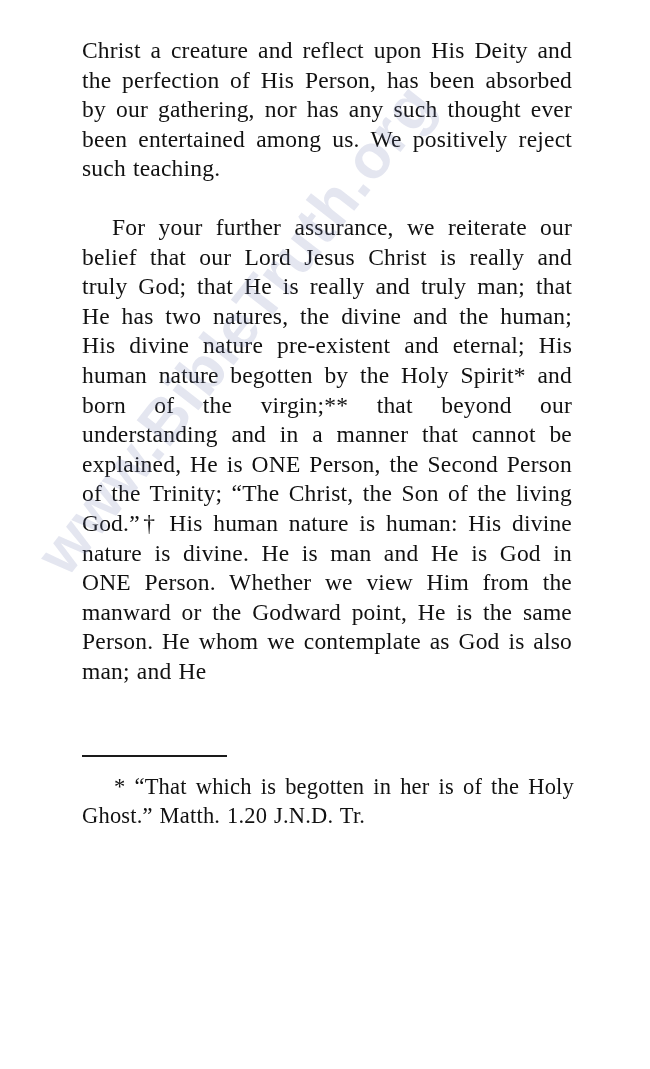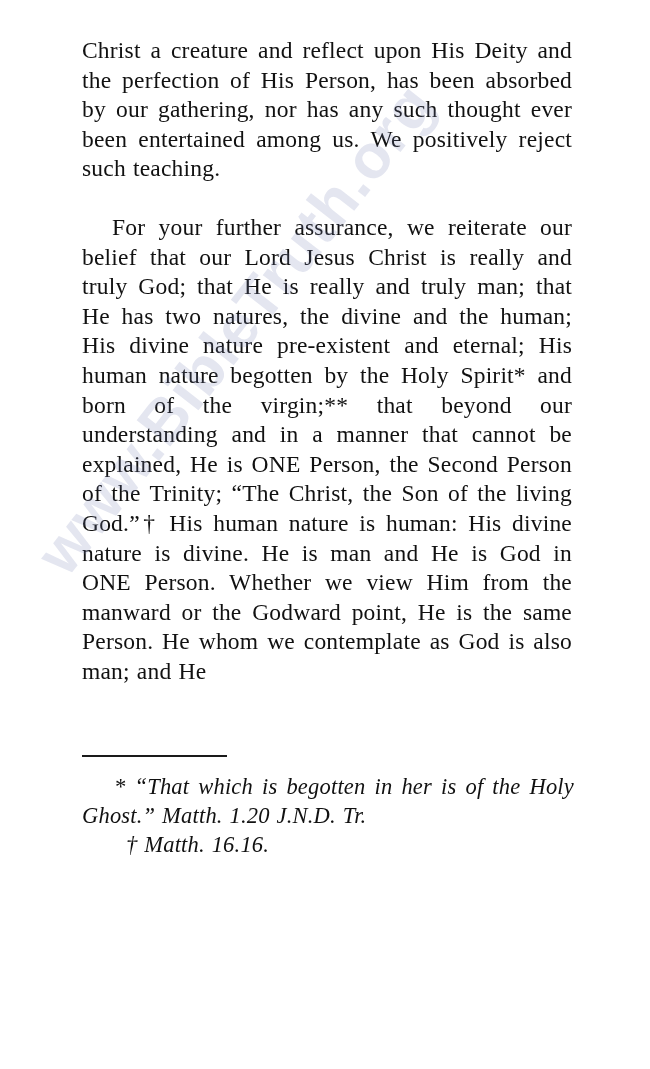--- a/index.html
+++ b/index.html
@@ -82,21 +82,20 @@
     border-top: 2px solid #1a1a1a;
     z-index: 2;
   }
 
   #footnotes {
     position: absolute;
     left: 82px;
     top: 772px;
     width: 492px;
     z-index: 2;
-    font-style: italic;
   }
   .fn {
     font-size: 22.5px;
     line-height: 29px;
     text-align: justify;
     text-align-last: left;
     margin: 0;
     letter-spacing: 0.2px;
     word-spacing: 1px;
   }
@@ -115,16 +114,15 @@
 
   <div id="content">
     <p class="para first">Christ a creature and reflect upon His Deity and the perfection of His Person, has been absorbed by our gathering, nor has any such thought ever been entertained among us.   We positively reject such teaching.</p>
     <p class="para indent">For your further assurance, we reiterate our belief that our Lord Jesus Christ is really and truly God; that He is really and truly man; that He has two natures, the divine and the human; His divine nature pre-existent and eternal; His human nature begotten by the Holy Spirit* and born of the virgin;** that beyond our understanding and in a manner that cannot be explained, He is ONE Person, the Second Person of the Trinity; “The Christ, the Son of the living God.”† His human nature is human: His divine nature is divine. He is man and He is God in ONE Person.   Whether we view Him from the manward or the Godward point, He is the same Person.   He whom we contemplate as God is also man; and He</p>
   </div>
 
   <div class="rule"></div>
 
   <div id="footnotes">
     <p class="fn i1">* “That which is begotten in her is of the Holy Ghost.”  Matth.  1.20 J.N.D. Tr.</p>
-    <p class="fn i3">† Matth. 16.16.</p>
   </div>
 
 </div>
 
 </body></html>

